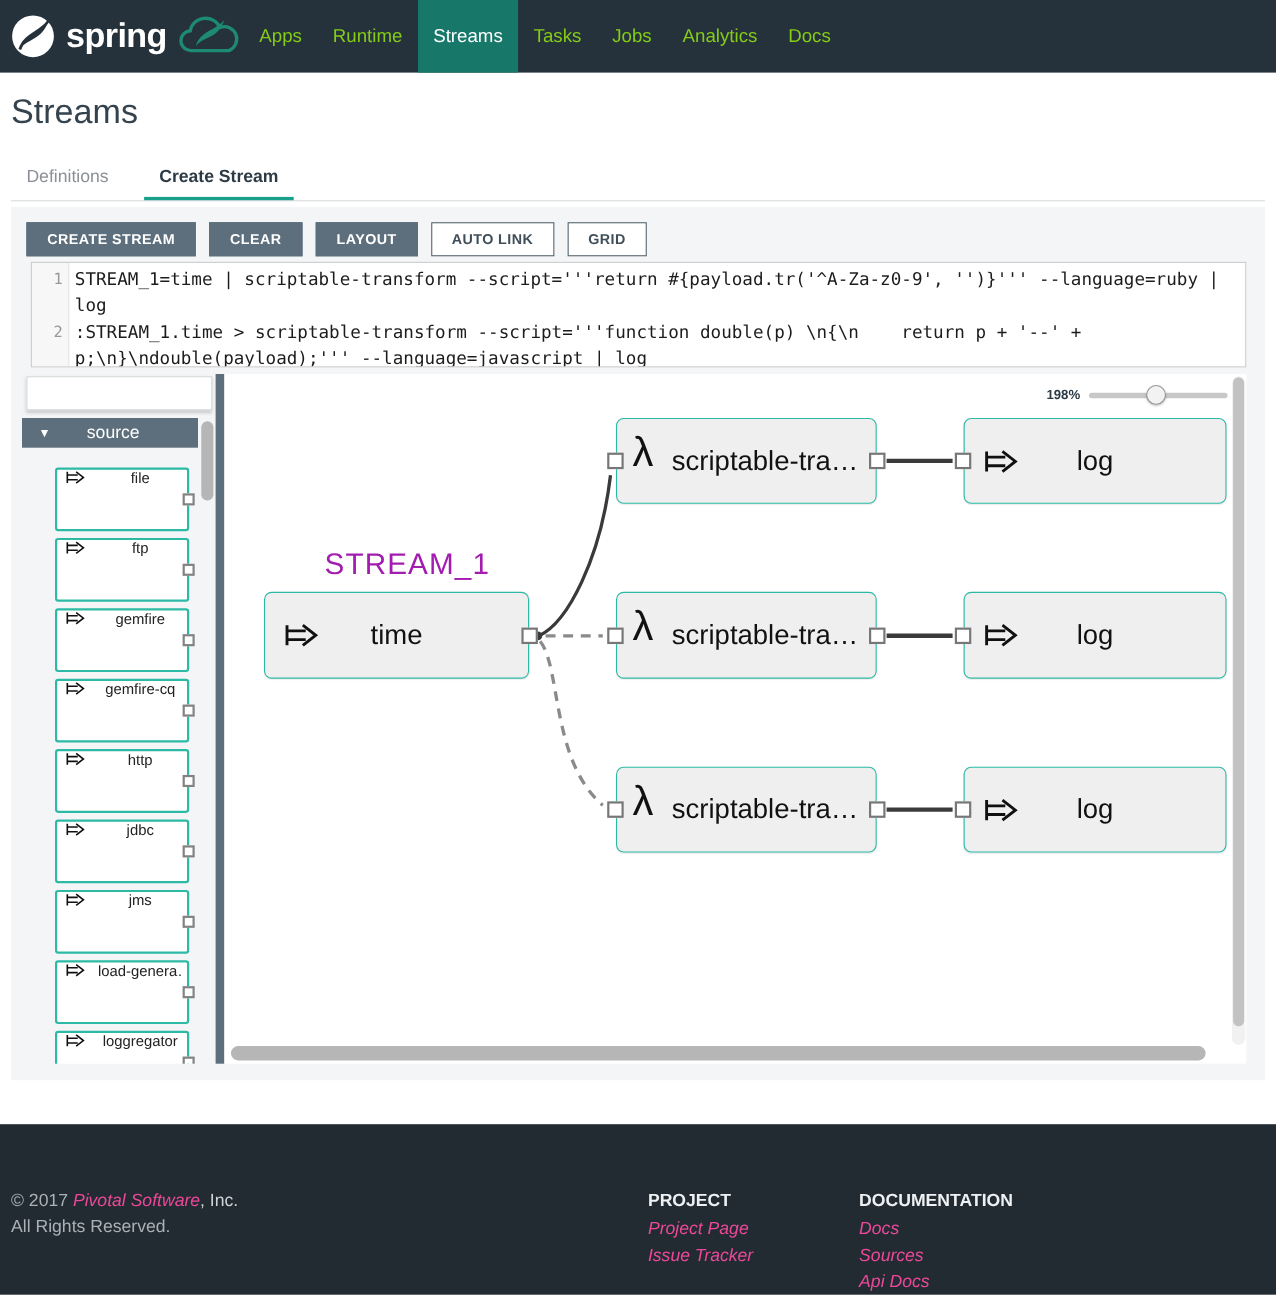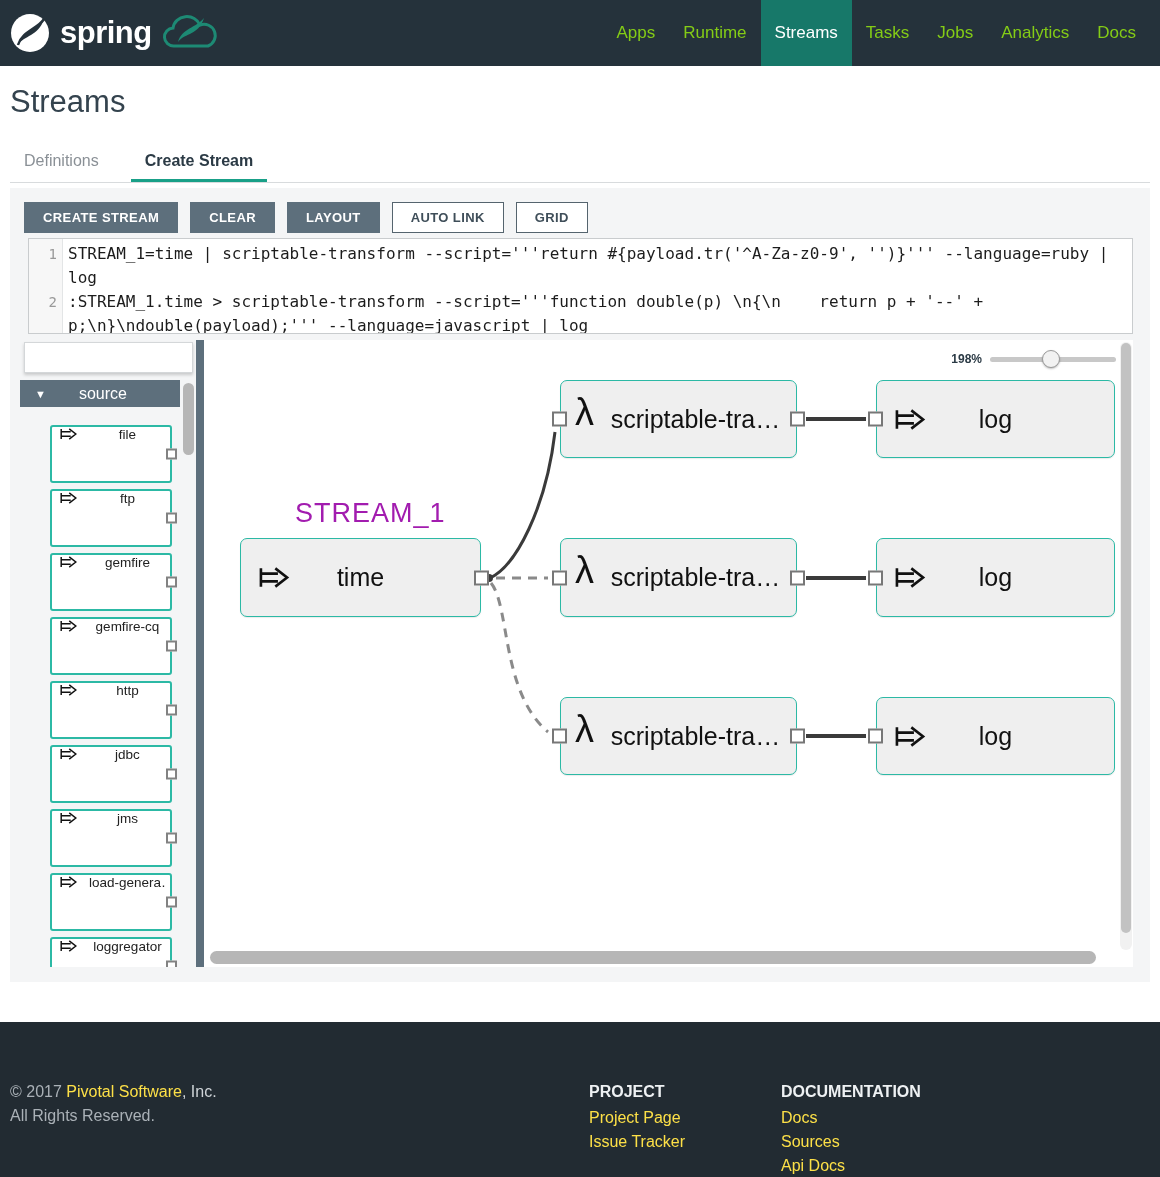--- a/index.html
+++ b/index.html
@@ -1,20 +1,20 @@
 <!DOCTYPE html>
 <html><head>
 <meta charset="utf-8">
 <style>
   * { margin:0; padding:0; box-sizing:border-box; }
   html,body { width:1160px; height:1177px; overflow:hidden; background:#fff;
     font-family:"Liberation Sans", sans-serif; }
 
   
-  .topnav { height:66px; background:#25323b; display:flex; align-items:center; justify-content:space-between; }
+  .topnav { height:66px; background:#25323b; display:flex; align-items:center; }
   .brand { display:flex; align-items:center; gap:8px; padding-left:8px; }
   .brand-text { color:#fff; font-size:31px; font-weight:bold; letter-spacing:-0.5px; }
   .nav { display:flex; align-items:center; height:66px; padding-right:10px; }
   .nav-item { color:#84cc16; font-size:17px; padding:0 14px; height:66px; display:flex; align-items:center; cursor:pointer; }
   .nav-item.active { background:#177869; color:#fff; }
 
   
   .page-head { padding:18px 10px 0 10px; }
   .page-title { color:#34434e; font-size:31px; font-weight:normal; }
   .page-sub { color:#444; font-size:15px; margin-top:4px; }
@@ -88,21 +88,21 @@
   .nport.out { right:-9px; }
 
   .vscroll { position:absolute; right:1px; top:2px; width:12px; height:608px; background:#f1f1f1; border-radius:6px; }
   .vscroll .vthumb { position:absolute; left:1px; top:1px; width:10px; height:590px; background:#c2c2c2; border-radius:6px; }
   .hscroll { position:absolute; left:6px; bottom:3px; width:905px; height:13px; }
   .hscroll .hthumb { position:absolute; left:0; top:0; width:886px; height:13px; background:#b6b6b6; border-radius:7px; }
 
   
   .footer { position:absolute; left:0; top:1022px; width:1160px; height:155px; background:#222b32; }
   .f-left { position:absolute; left:10px; top:58px; font-size:16px; color:#cfd4d8; line-height:24px; }
-  .f-link { color:#fde047; cursor:pointer; text-decoration:none; }
+  .f-link { color:#ec4899; cursor:pointer; text-decoration:none;font-style:italic; }
   .f-muted { color:#aab1b7; }
   .f-col { position:absolute; top:58px; font-size:16px; line-height:24px; }
   .f-col .f-head { color:#eef1f3; font-weight:bold; margin-bottom:2px; }
   .f-col div { margin-bottom:0; }
   .f-col .f-text { color:#e7eaec; }
   .f-col-project { left:589px; }
   .f-col-docs { left:781px; }
   .f-col-help { left:975px; }
 </style>
 </head>

